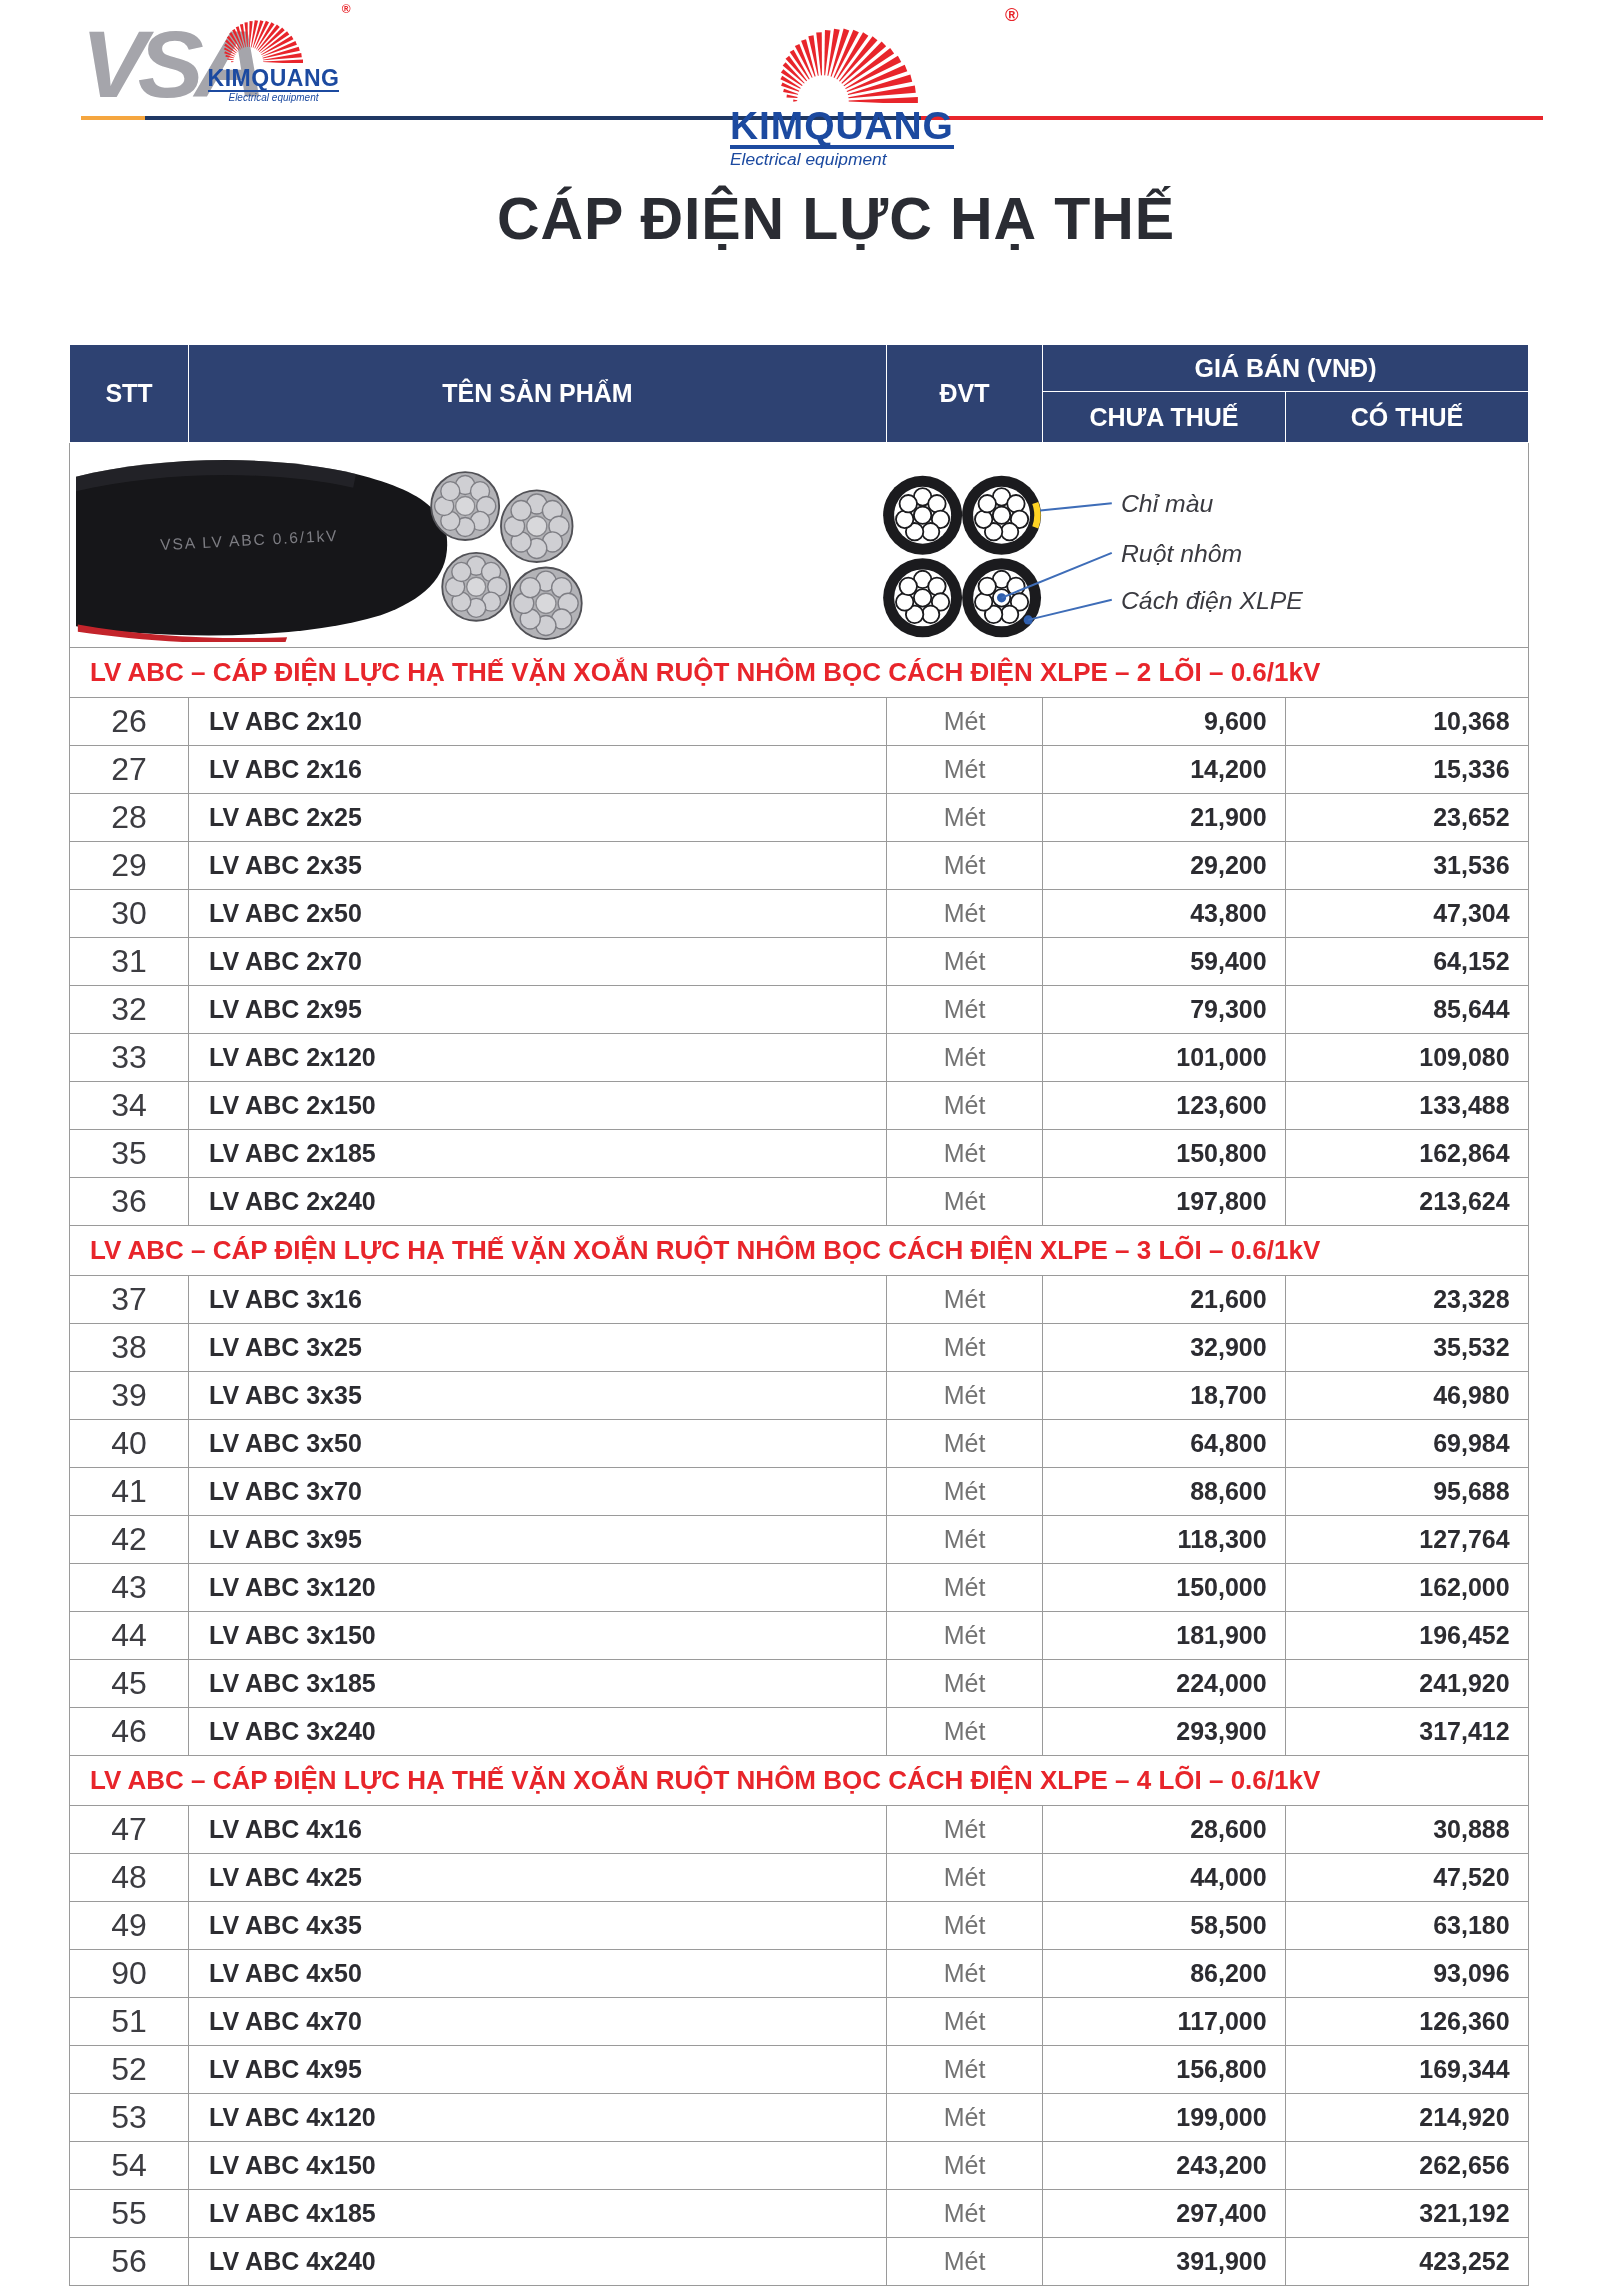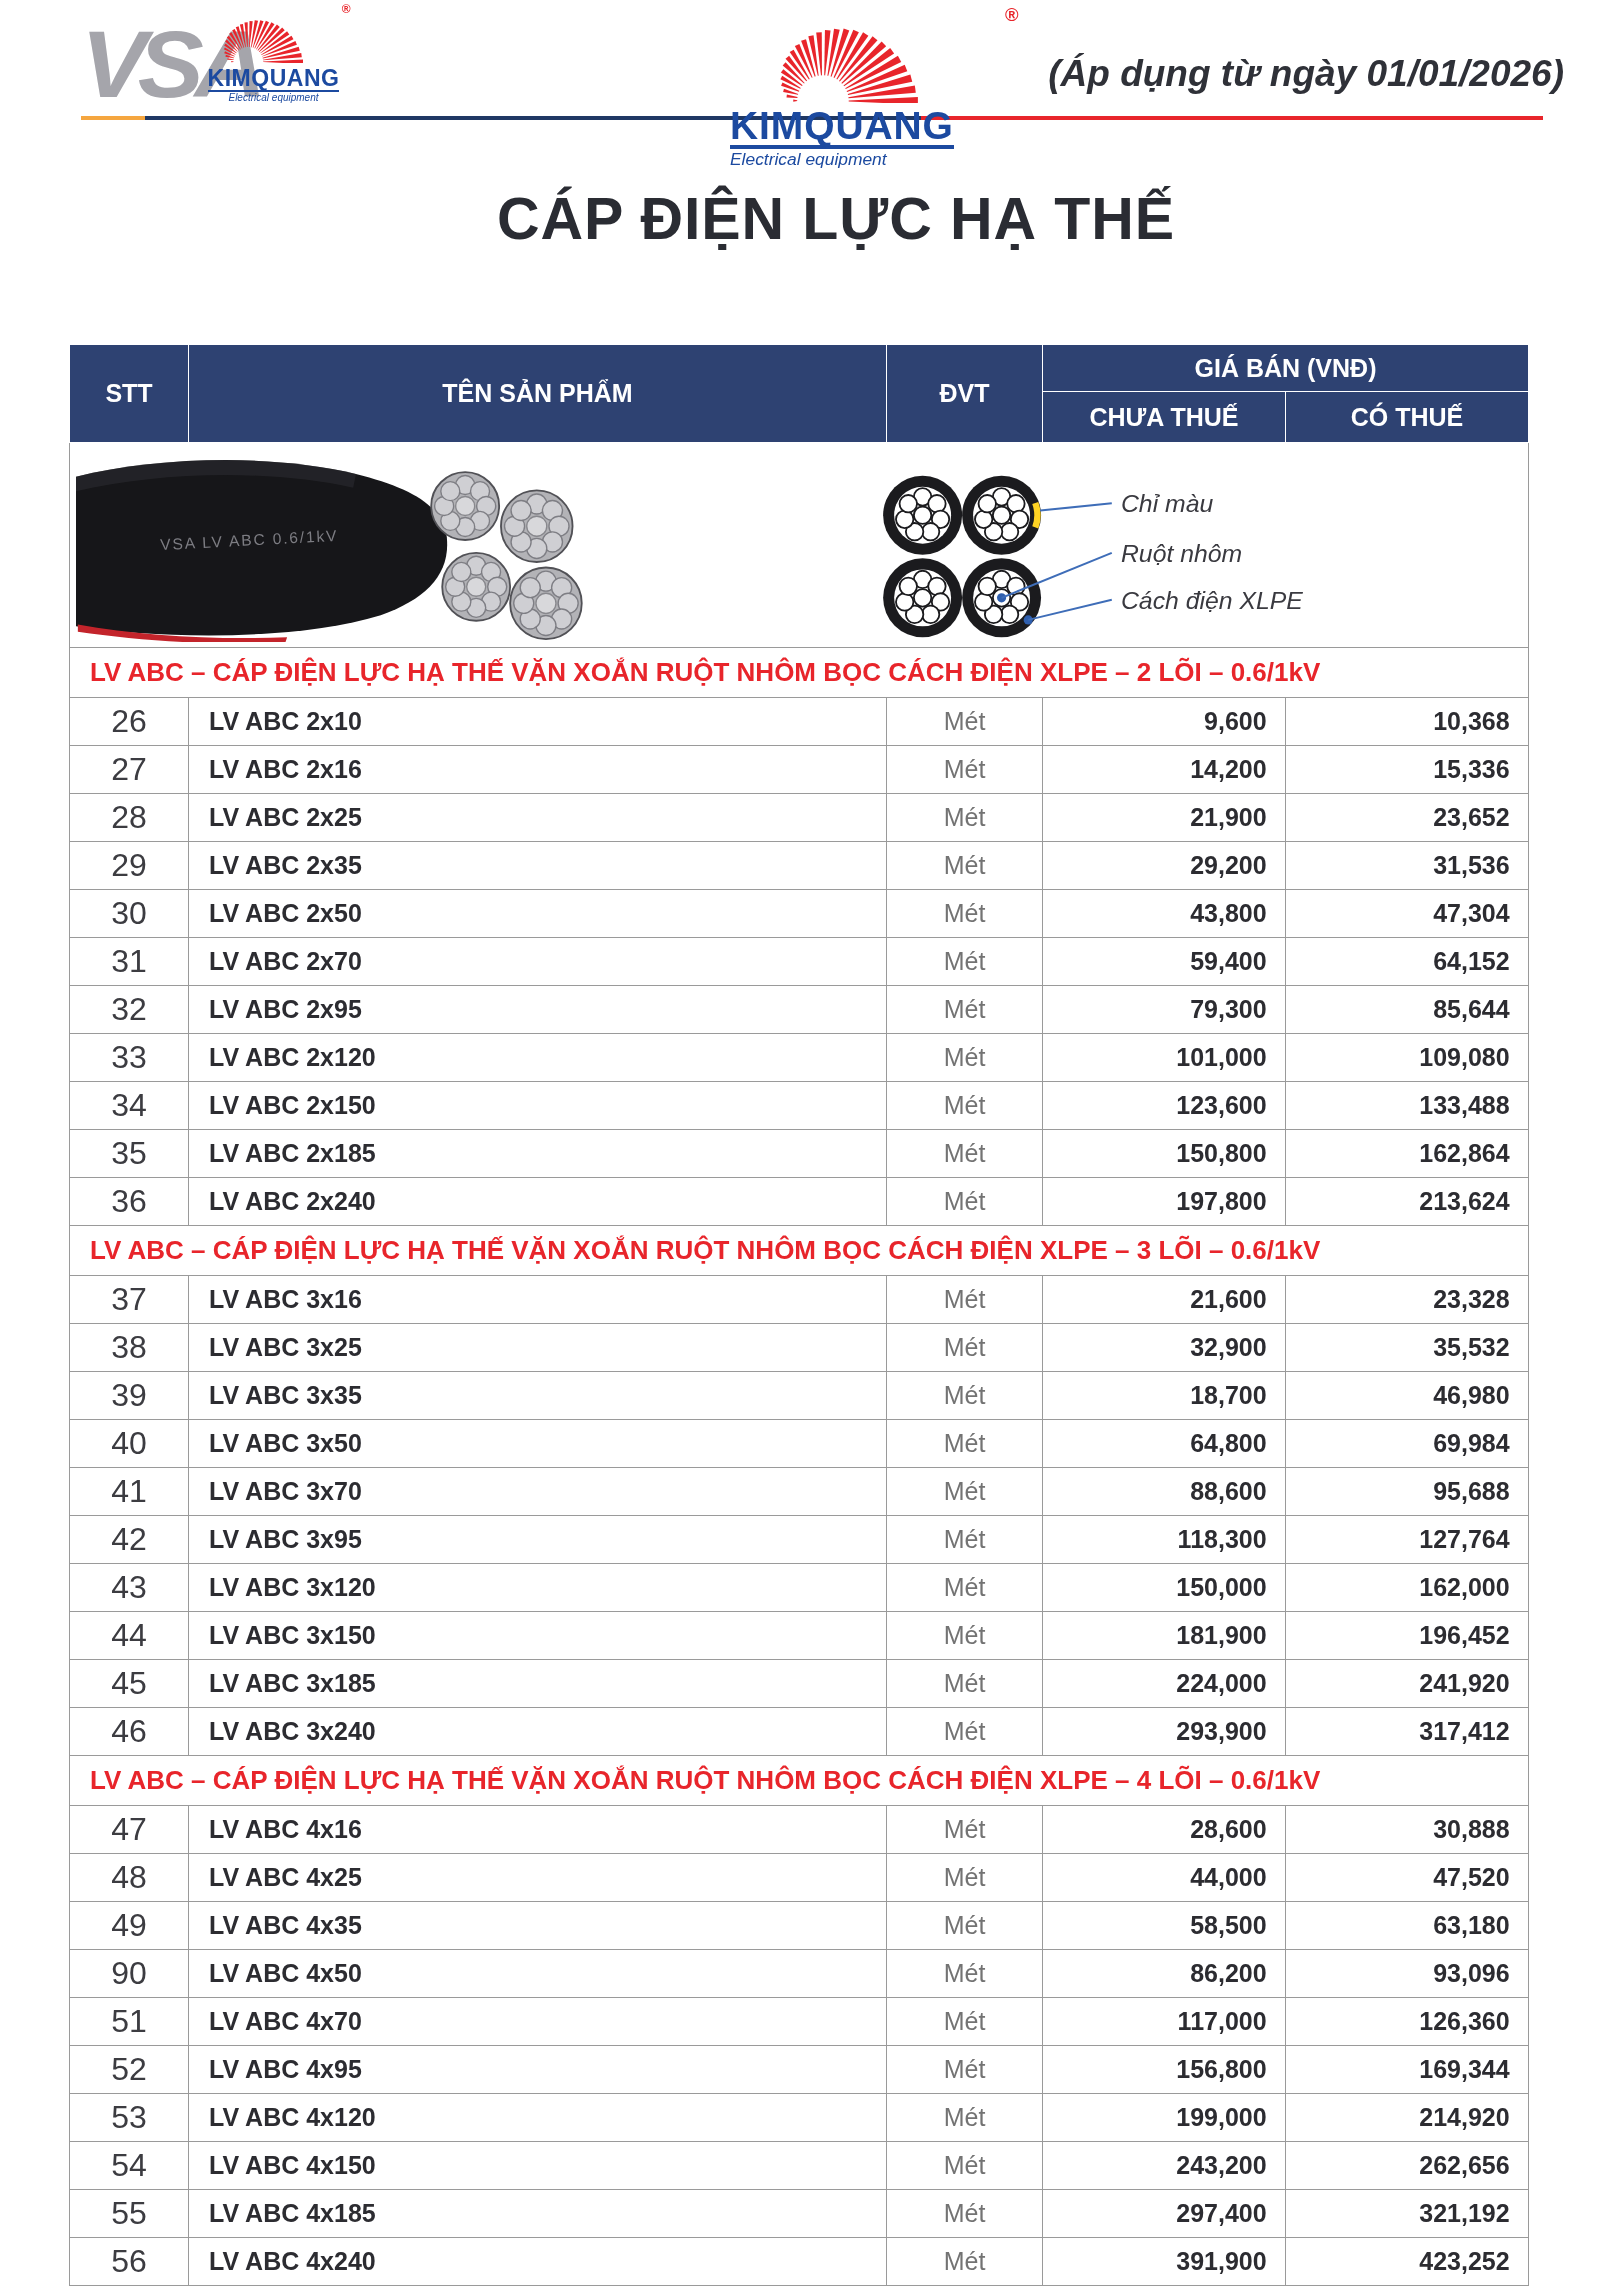--- a/index.html
+++ b/index.html
@@ -136,21 +136,20 @@
           <polygon points="77.5,85.1 78.0,85.9 134.1,58.5 130.7,52.3" fill="#E8252B"></polygon>
           <polygon points="79.0,88.0 79.3,88.8 140.2,68.0 137.6,61.3" fill="#E8252B"></polygon>
           <polygon points="80.1,91.0 80.3,91.9 145.2,78.5 143.3,71.3" fill="#E8252B"></polygon>
           <polygon points="80.7,94.2 80.8,95.1 148.8,89.7 147.8,82.3" fill="#E8252B"></polygon>
           <polygon points="81.0,97.5 81.0,98.4 150.9,101.6 150.9,93.9" fill="#E8252B"></polygon>
         </svg>
       <div class="center-word">KIMQUANG</div>
       <div class="center-sub">Electrical equipment</div>
     </div>
 
-    <div class="date-note">(Áp dụng từ ngày 01/01/2026)</div>
 
     <div class="rule">
       <div class="seg-orange"></div>
       <div class="seg-navy"></div>
       <div class="seg-red"></div>
     </div>
   </div>
 
   <div class="title">CÁP ĐIỆN LỰC HẠ THẾ</div>
 

